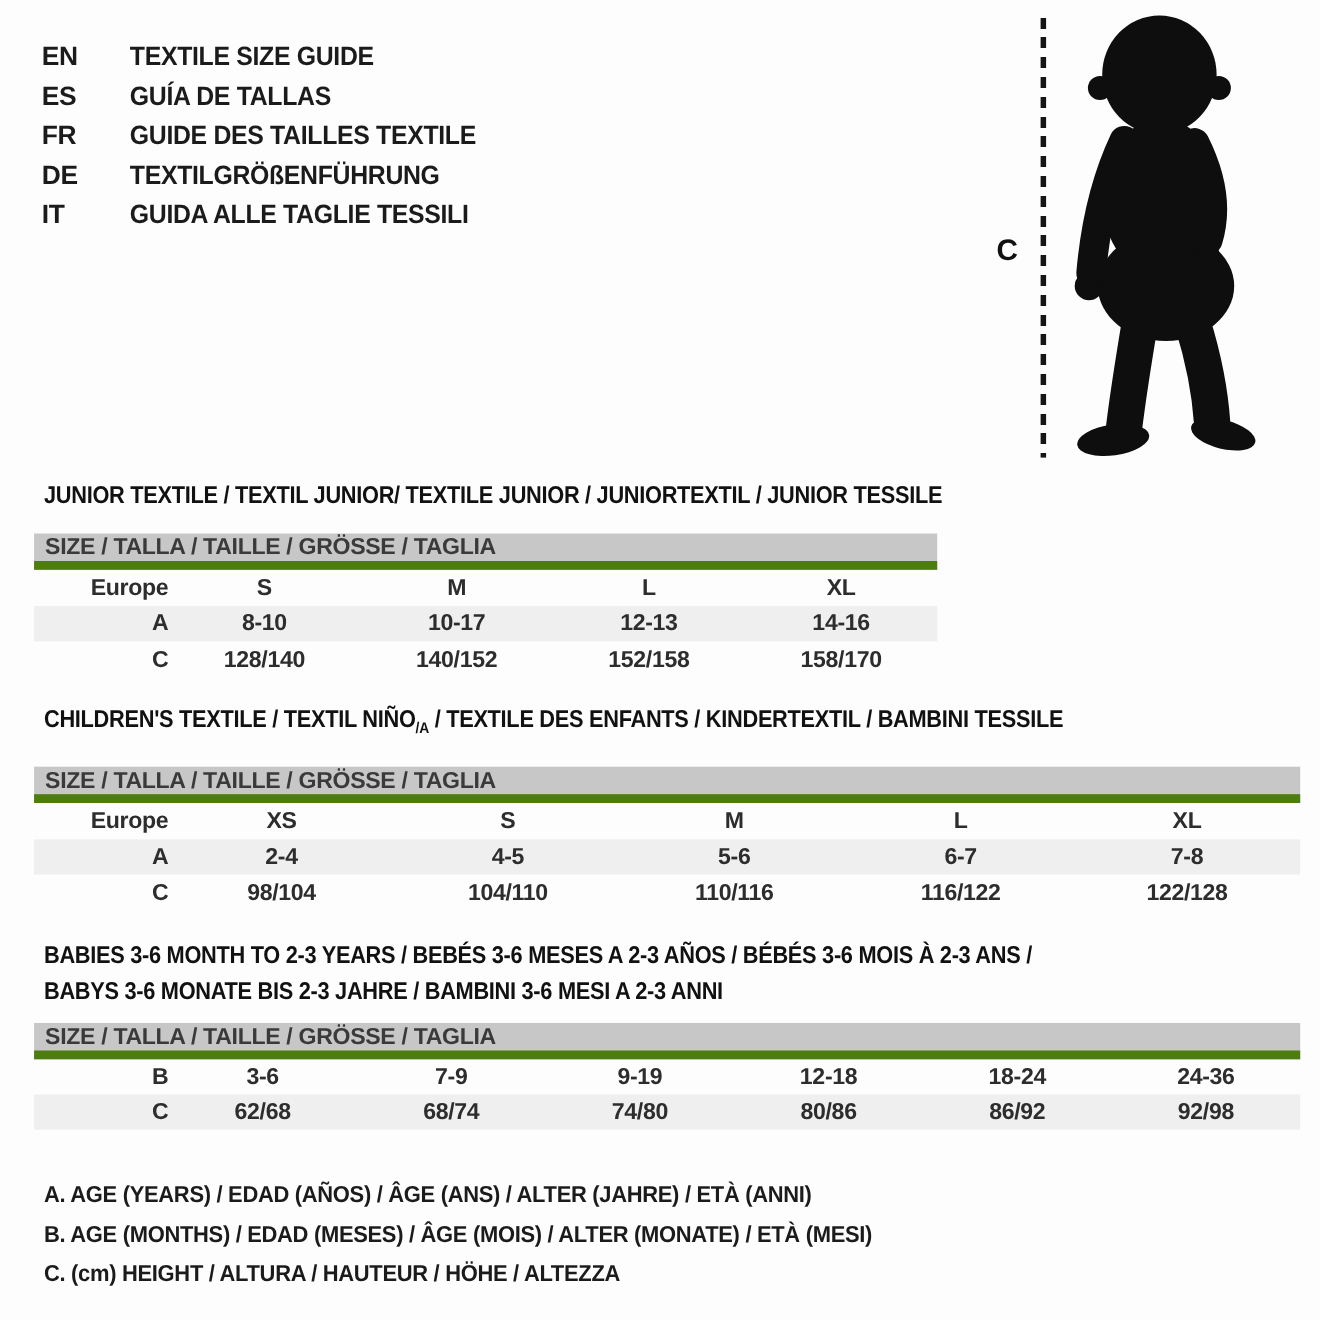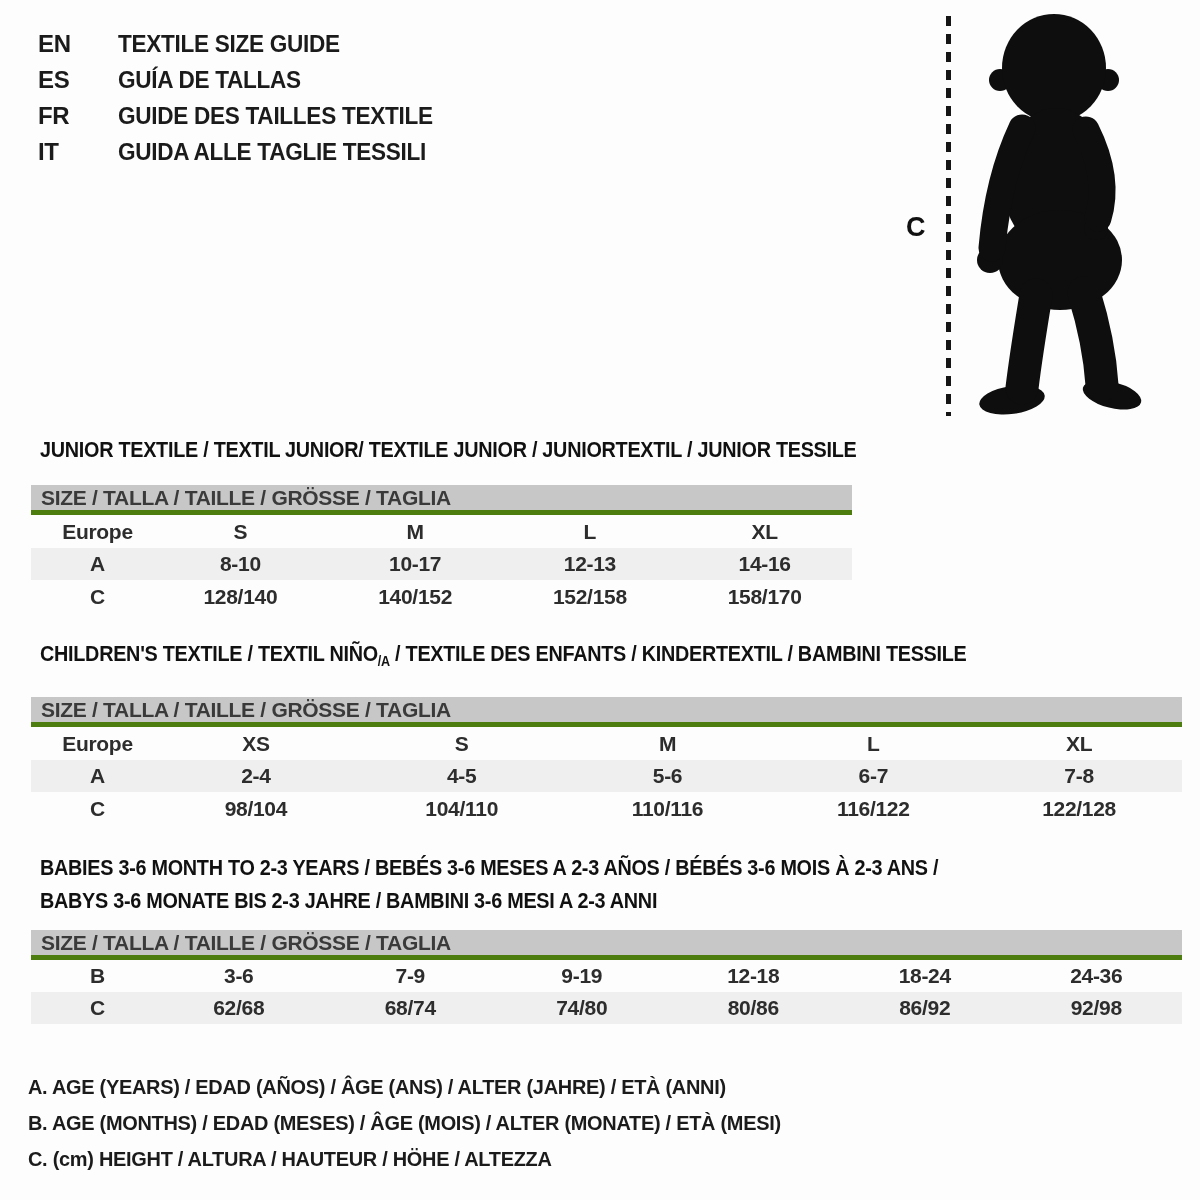--- a/index.html
+++ b/index.html
@@ -15,21 +15,21 @@
     font-family: "Liberation Sans", "DejaVu Sans", sans-serif;
     font-weight: bold;
     color: #222;
     letter-spacing: -0.3px;
     overflow: hidden;
   }
   .abs { position: absolute; }
 
   
   .lang-block { left: 38px; top: 30px; }
-  .lang-row { display: flex; height: 36px; align-items: flex-start; font-size: 24px; color: #1b1b1b; }
+  .lang-row { display: flex; height: 36px; align-items: flex-end; font-size: 24px; color: #1b1b1b; }
   .lang-code { width: 80px; }
   .lang-title { white-space: nowrap; transform: scaleX(0.94); transform-origin: 0 50%; }
 
   
   .height-line {
     left: 946px; top: 16px; width: 5px; height: 400px;
     background: repeating-linear-gradient(to bottom, #151515 0 10px, transparent 10px 18px);
   }
   .height-label { left: 906px; top: 212px; font-size: 27px; color: #111; }
   .baby { left: 958px; top: 10px; }
@@ -38,55 +38,59 @@
   .sec-heading {
     left: 40px; font-size: 22px; color: #111; white-space: nowrap;
     transform: scaleX(0.9); transform-origin: 0 0; line-height: 25px;
   }
   .sub { font-size: 14px; vertical-align: -5px; }
 
   
   .size-table { left: 31px; }
   .size-bar {
     height: 25px; background: var(--bar, #c7c7c7);
-    border-bottom: 5px solid #4d7c0f;
+    border-bottom: 8px solid #4d7c0f;
     display: flex; align-items: center; padding-left: 10px;
     font-size: 21px; color: #3a3a3a; white-space: nowrap;
   }
   .t-row { display: grid; align-items: center; font-size: 21px; color: #2d2d2d; }
   .t-row.striped { background: var(--stripe, #efefef); }
-  .t-row .lbl { padding-left: 11px; text-align: center; }
+  .t-row .lbl { padding-left: 11px; text-align: right; }
   .t-row .val { text-align: center; }
   .cols4 { grid-template-columns: 122px repeat(4, 1fr); }
   .cols5 { grid-template-columns: 122px repeat(5, 1fr); }
   .cols6 { grid-template-columns: 122px repeat(6, 1fr); }
   .h33 { height: 33px; }
   .h32 { height: 32px; }
 
   
-  .notes { left: 28px; top: 1069px; font-size: 21px; color: #1b1b1b; }
+  .notes { left: 40px; top: 1069px; font-size: 21px; color: #1b1b1b; }
   .note-line { height: 36px; display: flex; align-items: center; white-space: nowrap; transform: scaleX(0.95); transform-origin: 0 50%; }
 </style>
 </head>
 <body>
 
 <div id="canvas">
 
   <div class="abs lang-block">
     <div class="lang-row">
       <span class="lang-code">EN</span>
       <span class="lang-title">TEXTILE SIZE GUIDE</span>
     </div>
     <div class="lang-row">
       <span class="lang-code">ES</span>
       <span class="lang-title">GUÍA DE TALLAS</span>
     </div>
     <div class="lang-row">
       <span class="lang-code">FR</span>
       <span class="lang-title">GUIDE DES TAILLES TEXTILE</span>
+    </div>
+    <div class="lang-row">
+      <span class="lang-code">DE</span>
+      <span class="lang-title">TEXTILGRÖßENFÜHRUNG</span>
     </div>
     <div class="lang-row">
       <span class="lang-code">IT</span>
       <span class="lang-title">GUIDA ALLE TAGLIE TESSILI</span>
     </div>
   </div>
 
   <div class="abs height-label">C</div>
   <div class="abs height-line"></div>
   <div class="abs baby">

